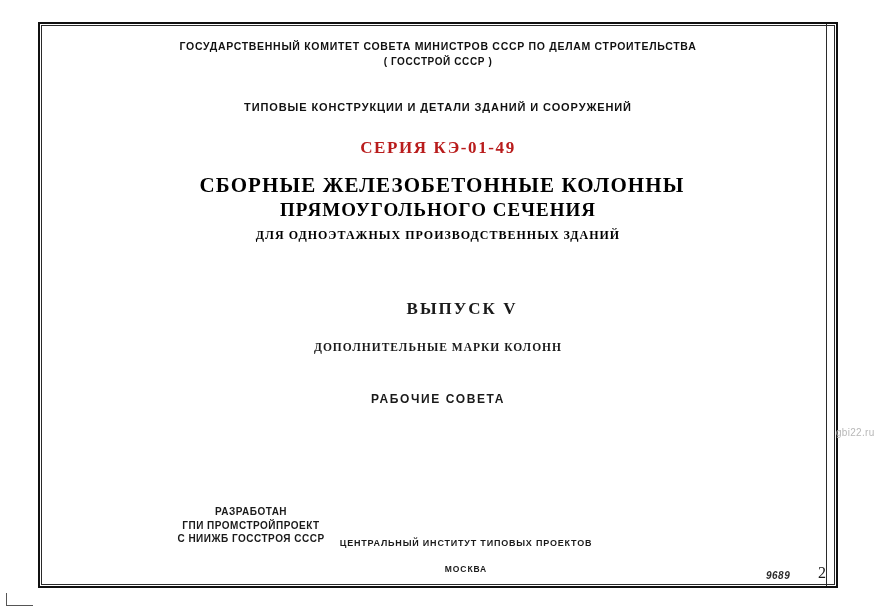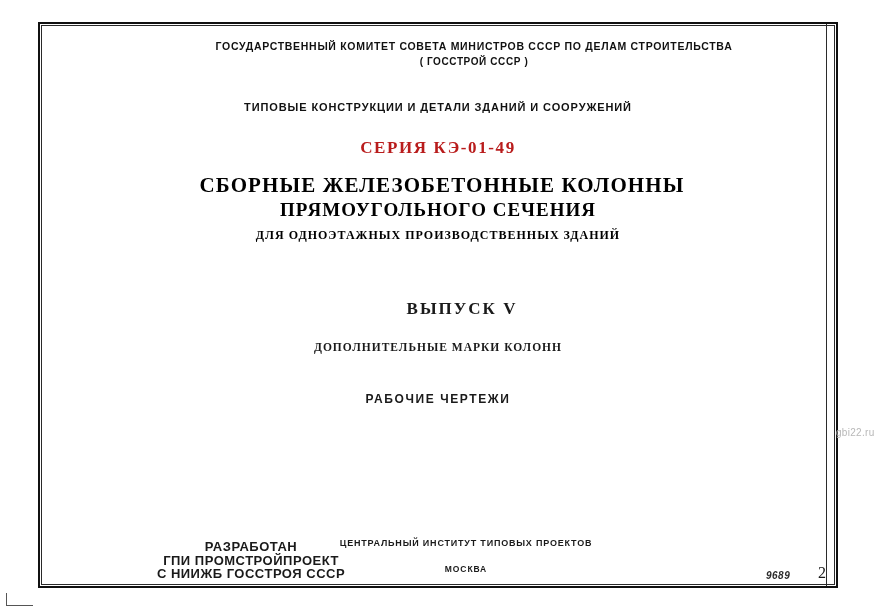--- a/index.html
+++ b/index.html
@@ -78,21 +78,20 @@
     position: absolute;
     top: 14px;
     left: 0;
     width: 794px;
     font-size: 10.5px;
     letter-spacing: 0.7px;
     font-weight: 700;
     line-height: 15px;
     text-align: center;
     color: #111;
-    padding-left: 36px;
   }
   .ministry .l2 {
     font-size: 10px;
     letter-spacing: 0.6px;
   }
 
   .typical {
     position: absolute;
     top: 76px;
     left: 0;
@@ -181,25 +180,24 @@
     font-weight: 700;
     letter-spacing: 1.6px;
   }
 
   .developed {
     position: absolute;
     left: 110px;
     top: 480px;
     width: 200px;
     text-align: center;
-    font-size: 13px;
+    font-size: 10px;
     font-weight: 700;
     letter-spacing: 0.5px;
     line-height: 13.5px;
-    margin-top: 35px;
   }
 
   .institute {
     position: absolute;
     left: 290px;
     top: 505px;
     width: 270px;
     text-align: center;
     font-size: 9px;
     font-weight: 700;
@@ -280,21 +278,21 @@
     <div class="title-block">
       <div class="t1">СБОРНЫЕ ЖЕЛЕЗОБЕТОННЫЕ КОЛОННЫ</div>
       <div class="t2">ПРЯМОУГОЛЬНОГО СЕЧЕНИЯ</div>
       <div class="t3">ДЛЯ ОДНОЭТАЖНЫХ ПРОИЗВОДСТВЕННЫХ ЗДАНИЙ</div>
     </div>
 
     <div class="issue">ВЫПУСК V</div>
 
     <div class="subtitle">ДОПОЛНИТЕЛЬНЫЕ МАРКИ КОЛОНН</div>
 
-    <div class="working">РАБОЧИЕ ЧЕРТЕЖИ</div>
+    <div class="working">РАБОЧИЕ СОВЕТА</div>
 
     <div class="developed">
       <div>РАЗРАБОТАН</div>
       <div>ГПИ ПРОМСТРОЙПРОЕКТ</div>
       <div>С НИИЖБ ГОССТРОЯ СССР</div>
     </div>
 
     <div class="institute">
       <div>ЦЕНТРАЛЬНЫЙ ИНСТИТУТ ТИПОВЫХ ПРОЕКТОВ</div>
       <div class="city">МОСКВА</div>

